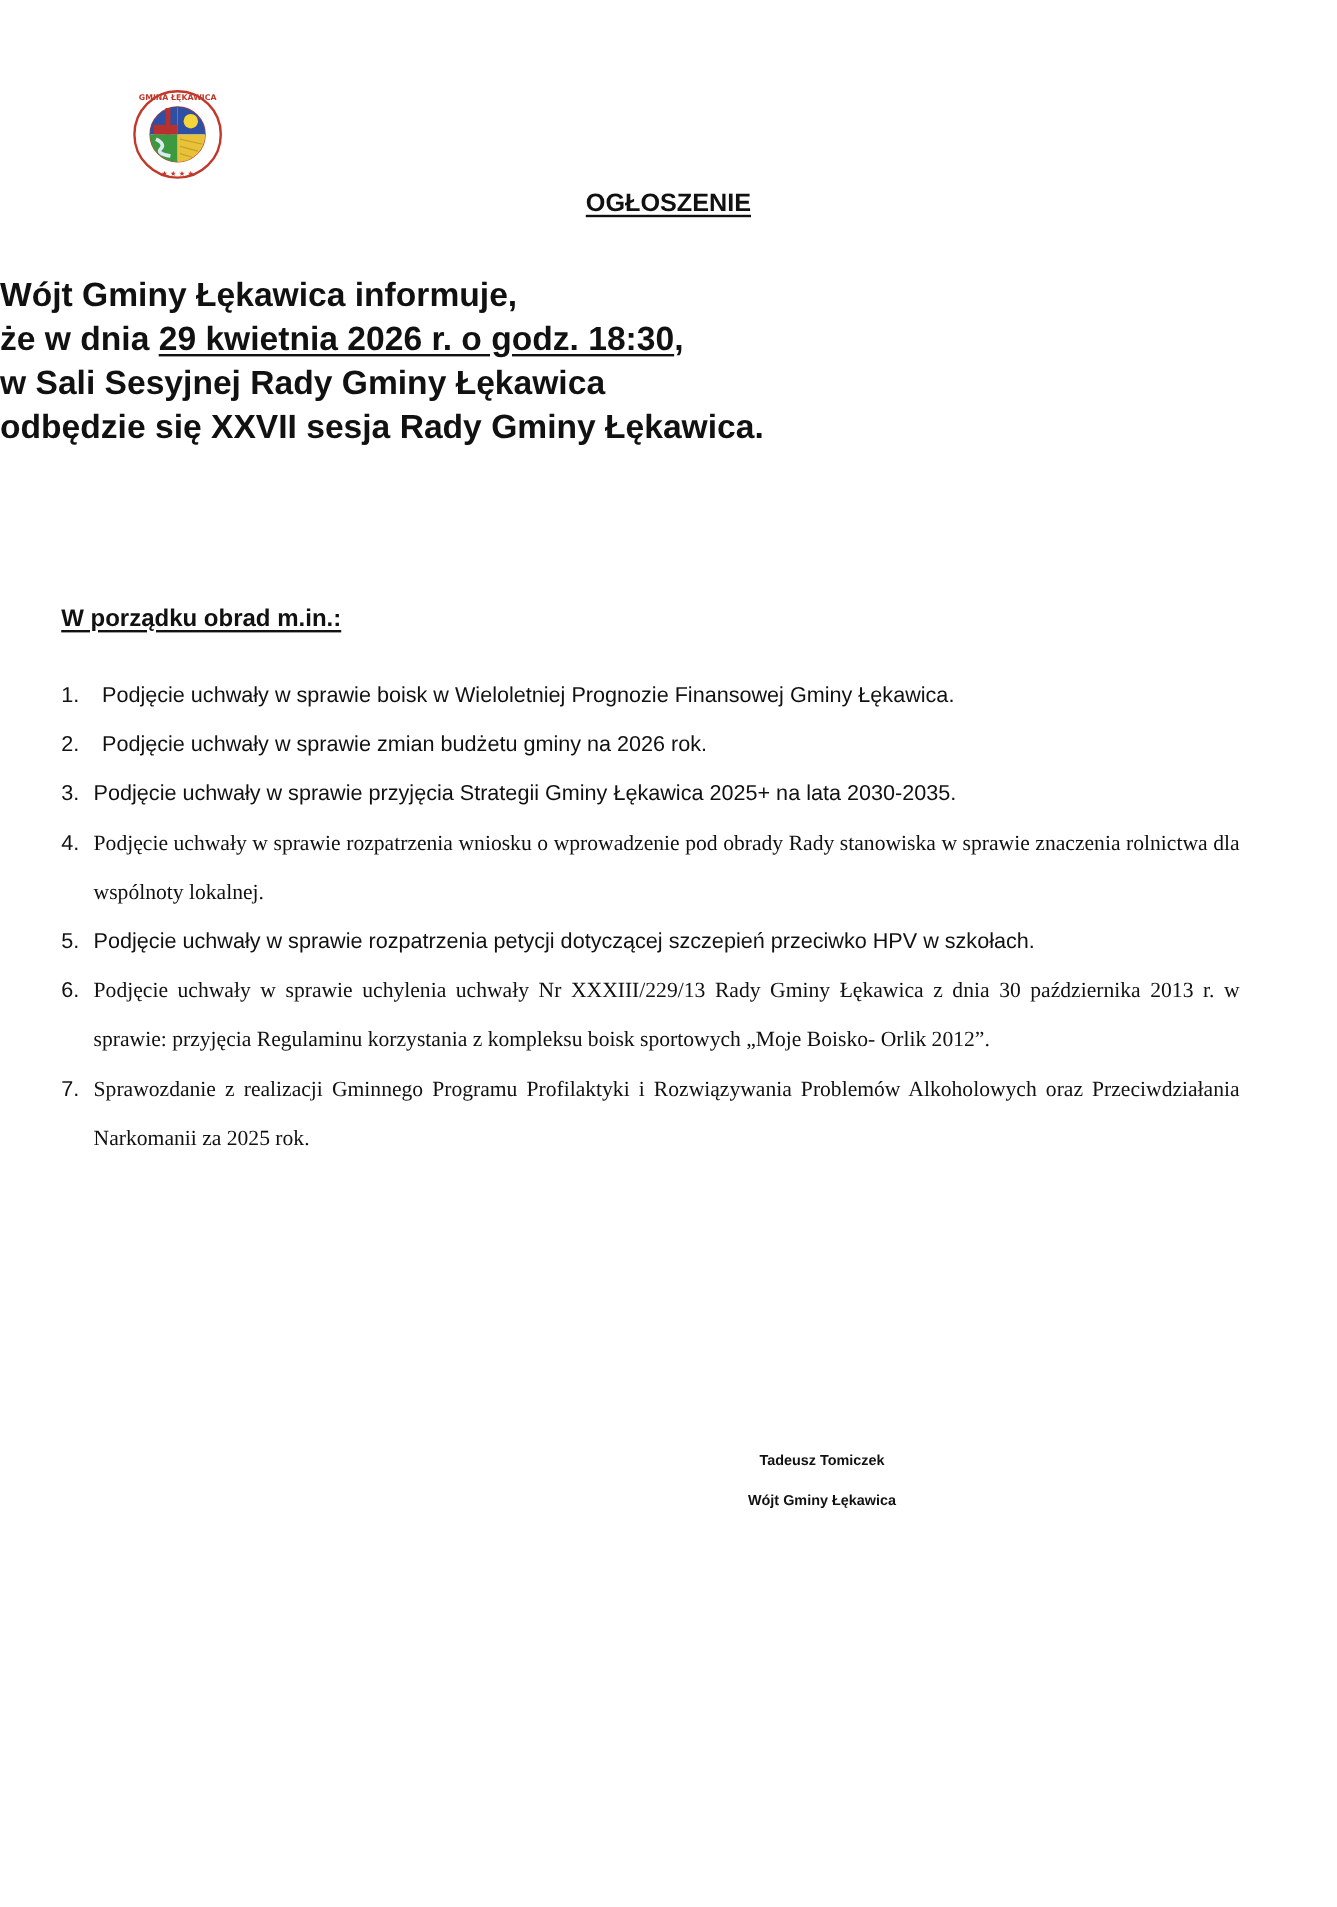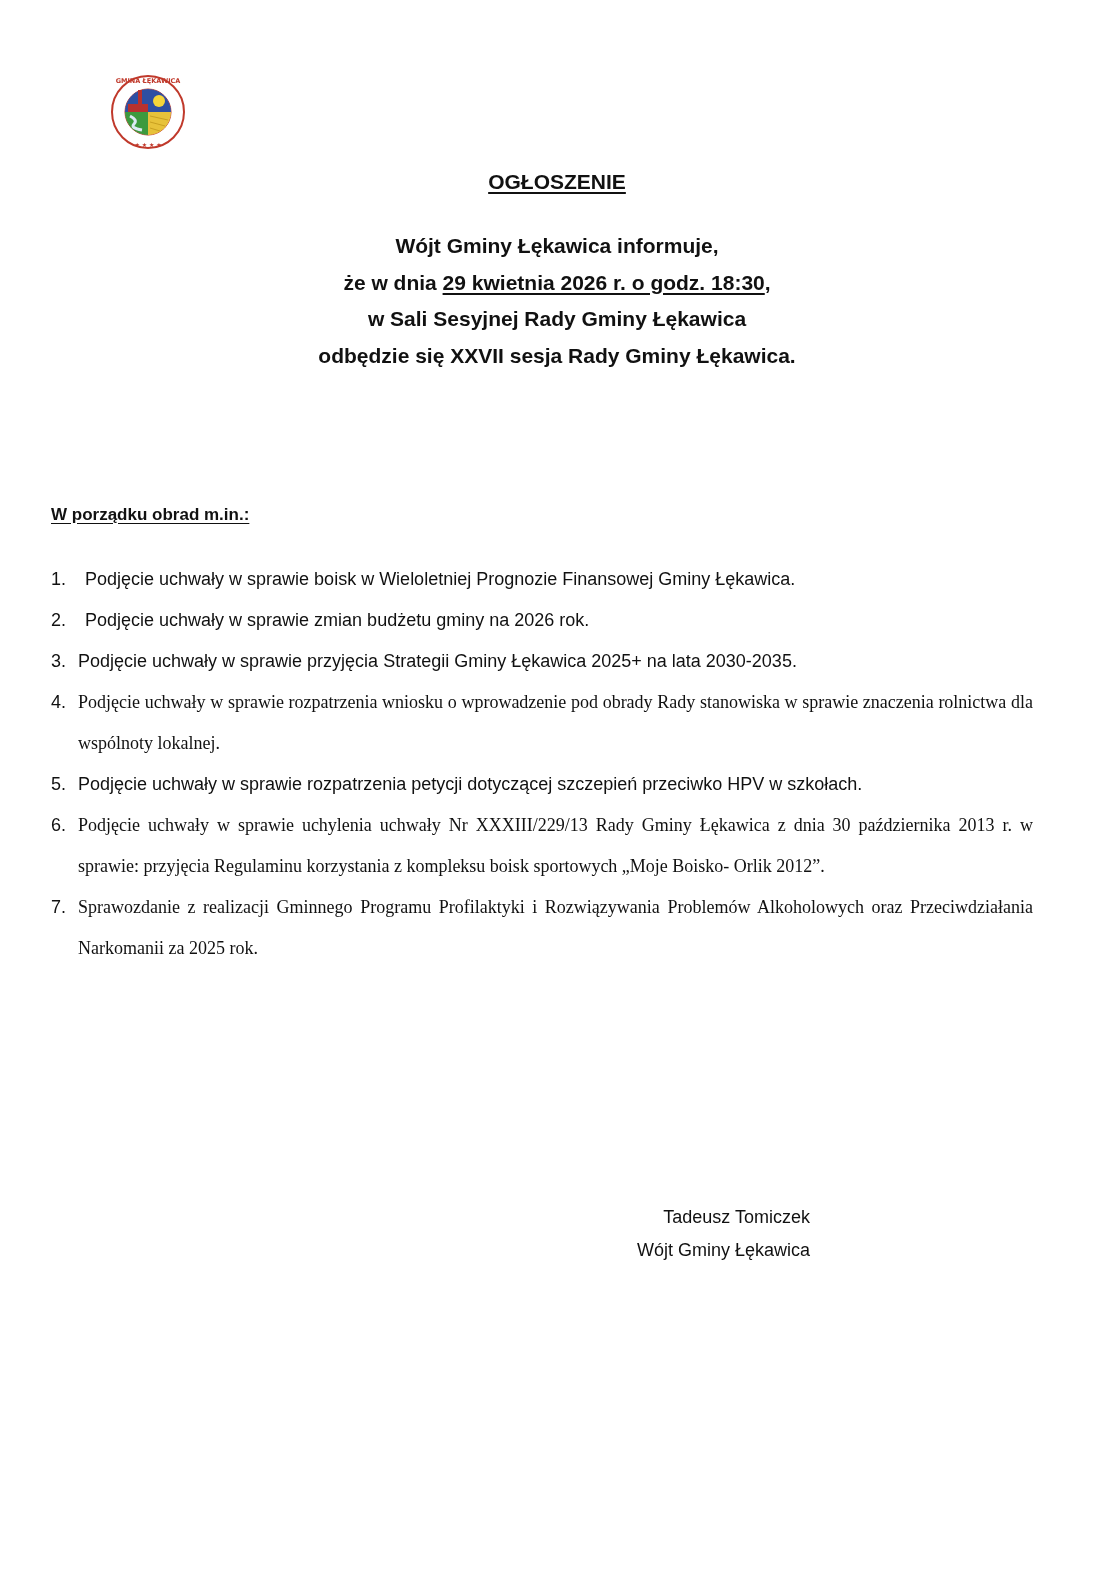--- a/index.html
+++ b/index.html
@@ -14,43 +14,43 @@
     .logo {
       position: absolute;
       left: 108px;
       top: 74px;
       width: 80px;
       height: 76px;
     }
     .title {
       position: absolute;
       left: 0; right: 0;
-      top: 170px;
+      top: 158px;
       text-align: center;
       font-weight: bold;
       font-size: 21px;
     }
     .title span { text-decoration: underline; text-underline-offset: 3px; }
     .intro {
       position: absolute;
       left: 0; right: 0;
       top: 228px;
-      text-align: center;
+      text-align: left;
       font-weight: bold;
-      font-size: 21px;
+      font-size: 28px;
       line-height: 36.5px;
     }
     .intro .line { display: block; white-space: nowrap; }
     .intro .u { text-decoration: underline; text-underline-offset: 3px; }
     .agenda-heading {
       position: absolute;
       left: 51px;
       top: 505px;
       font-weight: bold;
-      font-size: 17px;
+      font-size: 20px;
       text-decoration: underline;
       text-underline-offset: 3px;
     }
     .agenda {
       position: absolute;
       left: 51px;
       top: 559px;
       width: 982px;
       font-size: 18px;
       line-height: 41px;
@@ -58,23 +58,23 @@
     .item { position: relative; padding-left: 34px; text-align: justify; text-align-last: left; }
     .item.tight { padding-left: 27px; }
     .item .num { position: absolute; left: 0; top: 0; }
     .item .txt { display: block; }
     .item.wrap .txt { text-align: justify; font-family: Liberation Serif, serif; }
     .signature {
       position: absolute;
       left: 560px;
       width: 250px;
       top: 1201px;
-      text-align: right;
-      font-weight: normal;
-      font-size: 18px;
+      text-align: center;
+      font-weight: bold;
+      font-size: 12px;
       line-height: 33px;
     }
   </style>
 </head>
 <body>
 
 <div class="logo">
   <svg width="80" height="76" viewBox="0 0 80 76">
     <circle cx="40" cy="38" r="36" fill="#ffffff" stroke="#c0392b" stroke-width="2"></circle>
     <circle cx="40" cy="38" r="23" fill="#ffffff" stroke="#c0392b" stroke-width="1"></circle>

